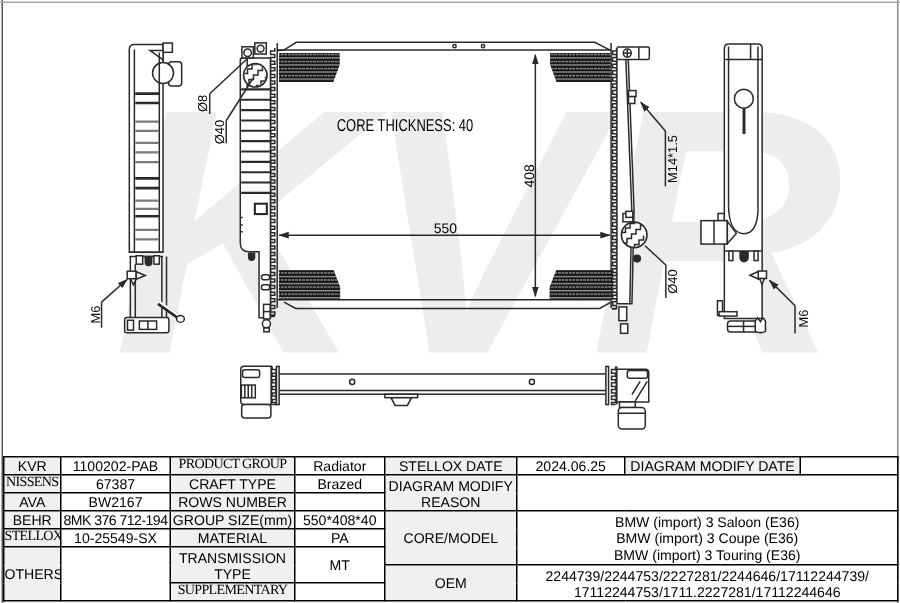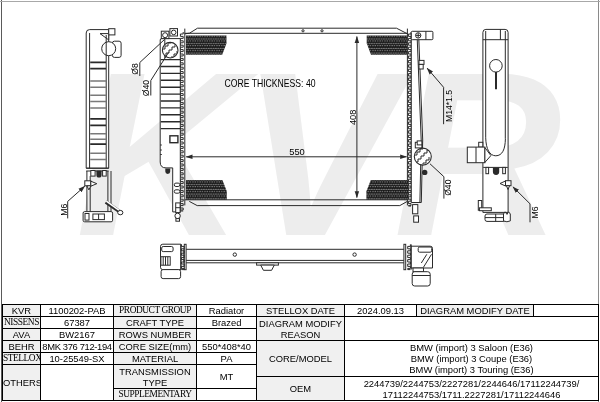--- a/index.html
+++ b/index.html
@@ -306,42 +306,42 @@
         <col style="width:117px">
         <col style="width:65px">
 </colgroup>
 <tbody>
         <tr>
           <td class="g">KVR</td>
           <td>1100202-PAB</td>
           <td class="g n">PRODUCT GROUP</td>
           <td>Radiator</td>
           <td class="g">STELLOX DATE</td>
-          <td>2024.09.13</td>
+          <td>2024.06.25</td>
           <td class="g">DIAGRAM MODIFY DATE</td>
           <td></td>
         </tr>
 <tr>
           <td class="g n">NISSENS</td>
           <td>67387</td>
           <td class="g">CRAFT TYPE</td>
           <td>Brazed</td>
           <td class="g" rowspan="2">DIAGRAM MODIFY<br>REASON</td>
           <td colspan="3" rowspan="2"></td>
         </tr>
 <tr>
           <td class="g">AVA</td>
           <td>BW2167</td>
           <td class="g">ROWS NUMBER</td>
           <td></td>
         </tr>
 <tr>
           <td class="g">BEHR</td>
           <td class="s">8MK 376 712-194</td>
-          <td class="g">CORE SIZE(mm)</td>
+          <td class="g">GROUP SIZE(mm)</td>
           <td>550*408*40</td>
           <td class="g" rowspan="3">CORE/MODEL</td>
           <td colspan="3" rowspan="3">BMW (import) 3 Saloon (E36)<br>BMW (import) 3 Coupe (E36)<br>BMW (import) 3 Touring (E36)</td>
         </tr>
 <tr>
           <td class="g n">STELLOX</td>
           <td>10-25549-SX</td>
           <td class="g">MATERIAL</td>
           <td>PA</td>
         </tr>

